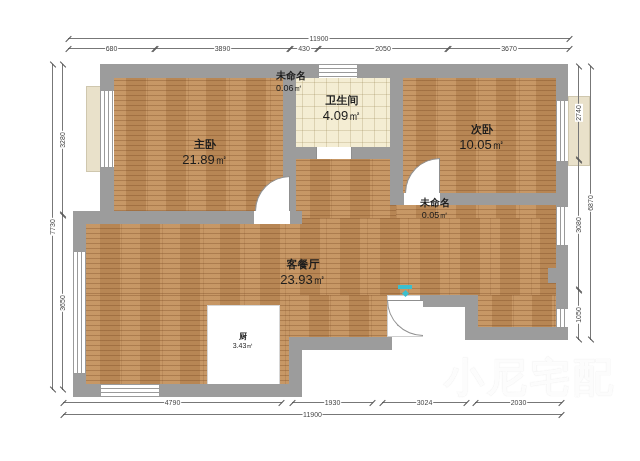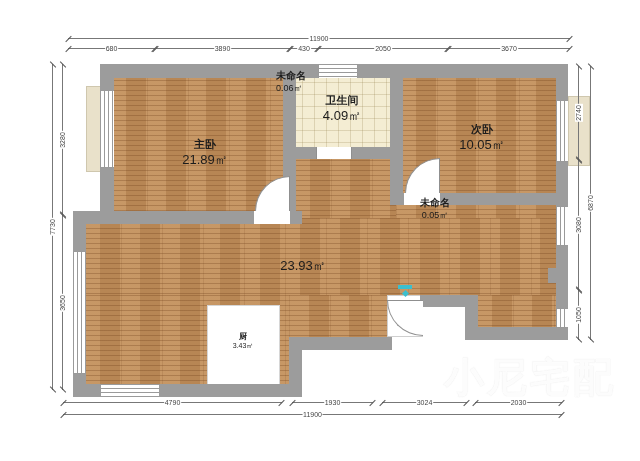--- a/index.html
+++ b/index.html
@@ -111,20 +111,21 @@
   </div>
   <div class="rlabel" style="left:437px;top:123px;width:90px;">
     <span class="rname">次卧</span>
     <span class="rarea">10.05㎡</span>
   </div>
   <div class="rlabel" style="left:395px;top:197px;width:80px;">
     <span class="rname" style="font-size:10px;">未命名</span>
     <span class="rarea" style="font-size:9px;">0.05㎡</span>
   </div>
   <div class="rlabel" style="left:258px;top:258px;width:90px;">
+    <span class="rname">客餐厅</span>
     <span class="rarea">23.93㎡</span>
   </div>
   <div class="rlabel" style="left:213px;top:332px;width:60px;">
     <span class="rname" style="font-size:8px;">厨</span>
     <span class="rarea" style="font-size:7px;">3.43㎡</span>
   </div>
 
   <div class="dim-h" style="left:68px;top:38px;width:502px;">
       <span>11900</span>
     </div>

